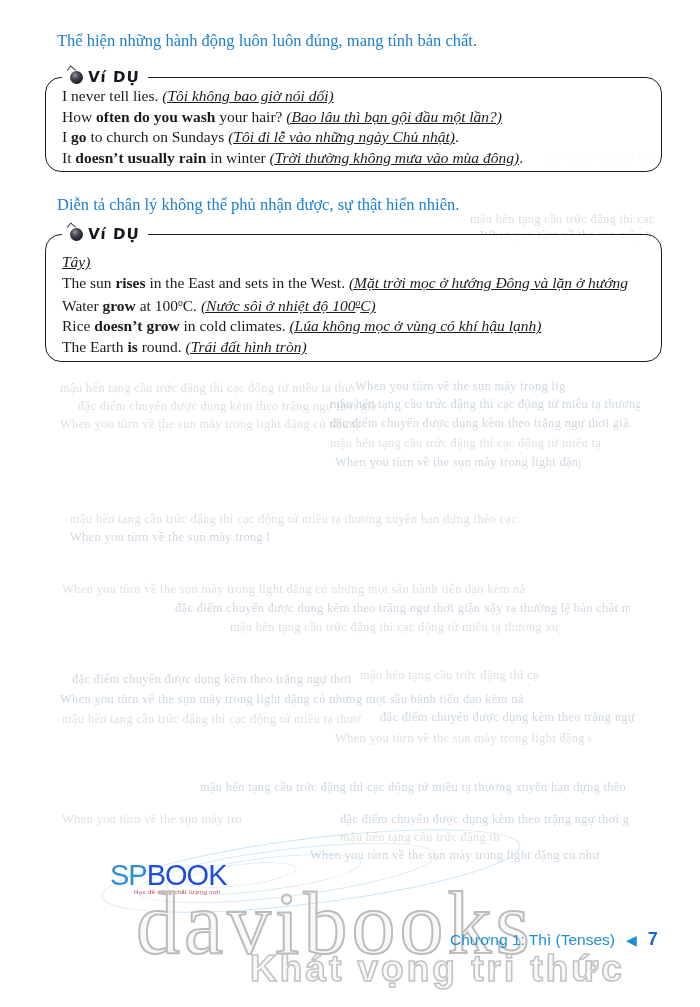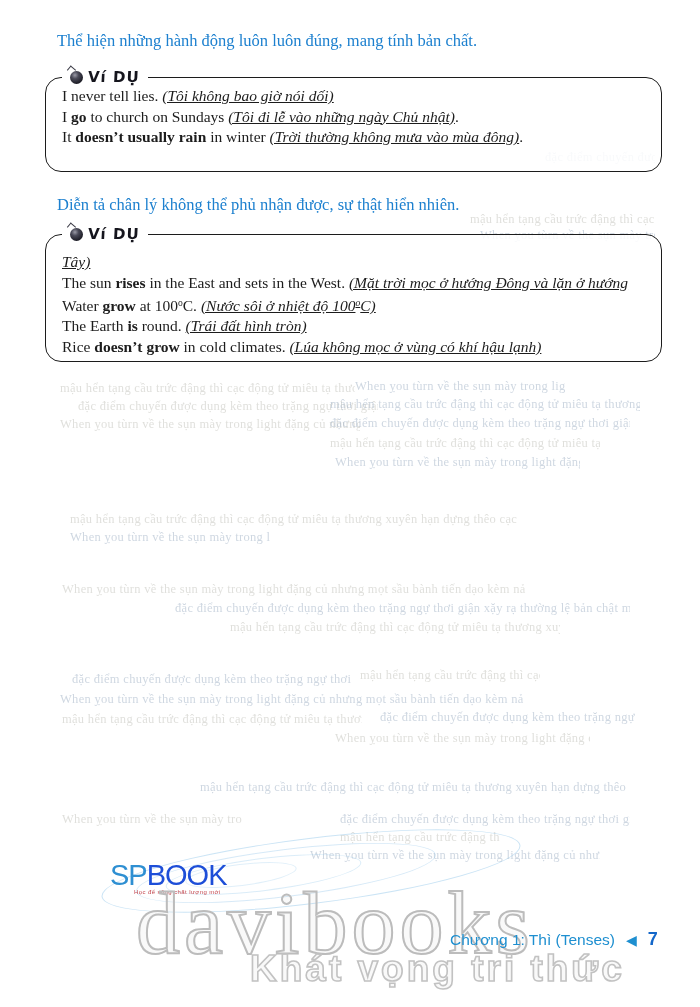--- a/index.html
+++ b/index.html
@@ -102,36 +102,37 @@
     </div>
 
   <div class="heading" id="heading1">Thể hiện những hành động luôn luôn đúng, mang tính bản chất.</div>
 
   <div class="example-box" id="box1">
     <div class="vidu">
       <span class="bomb"></span>
       <span class="vidu-text">Ví DỤ</span>
     </div>
   <div class="ex-line"><span>I never tell lies. </span><span class="i">(Tôi không bao giờ nói dối)</span></div>
+      <div class="ex-line"><span>How </span><span class="b">often do you wash</span><span> your hair? </span><span class="i">(Bao lâu thì bạn gội đầu một lần?)</span></div>
       <div class="ex-line"><span>I </span><span class="b">go</span><span> to church on Sundays </span><span class="i">(Tôi đi lễ vào những ngày Chủ nhật)</span><span>.</span></div>
       <div class="ex-line"><span>It </span><span class="b">doesn’t usually rain</span><span> in winter </span><span class="i">(Trời thường không mưa vào mùa đông)</span><span>.</span></div>
     </div>
 
   <div class="heading" id="heading2">Diễn tả chân lý không thể phủ nhận được, sự thật hiển nhiên.</div>
 
   <div class="example-box" id="box2">
     <div class="vidu">
       <span class="bomb"></span>
       <span class="vidu-text">Ví DỤ</span>
     </div>
   <div class="ex-line"><span class="i">Tây)</span></div>
       <div class="ex-line"><span>The sun </span><span class="b">rises</span><span> in the East and sets in the West. </span><span class="i">(Mặt trời mọc ở hướng Đông và lặn ở hướng</span></div>
       <div class="ex-line"><span>Water </span><span class="b">grow</span><span> at 100</span><span class="sup">o</span><span>C. </span><span class="i">(Nước sôi ở nhiệt độ 100</span><span class="i sup">o</span><span class="i">C)</span></div>
+      <div class="ex-line"><span>Rice </span><span class="b">doesn’t grow</span><span> in cold climates. </span><span class="i">(Lúa không mọc ở vùng có khí hậu lạnh)</span></div>
       <div class="ex-line"><span>The Earth </span><span class="b">is</span><span> round. </span><span class="i">(Trái đất hình tròn)</span></div>
-      <div class="ex-line"><span>Rice </span><span class="b">doesn’t grow</span><span> in cold climates. </span><span class="i">(Lúa không mọc ở vùng có khí hậu lạnh)</span></div>
     </div>
 
   <div class="swirl" id="swirl1"></div>
   <div class="swirl" id="swirl2"></div>
   <div class="swirl" id="swirl3"></div>
   <div class="swirl" id="swirl4"></div>
 
   <div class="logo">
     <div class="logo-text">
       <span class="logo-sp">SP</span>

